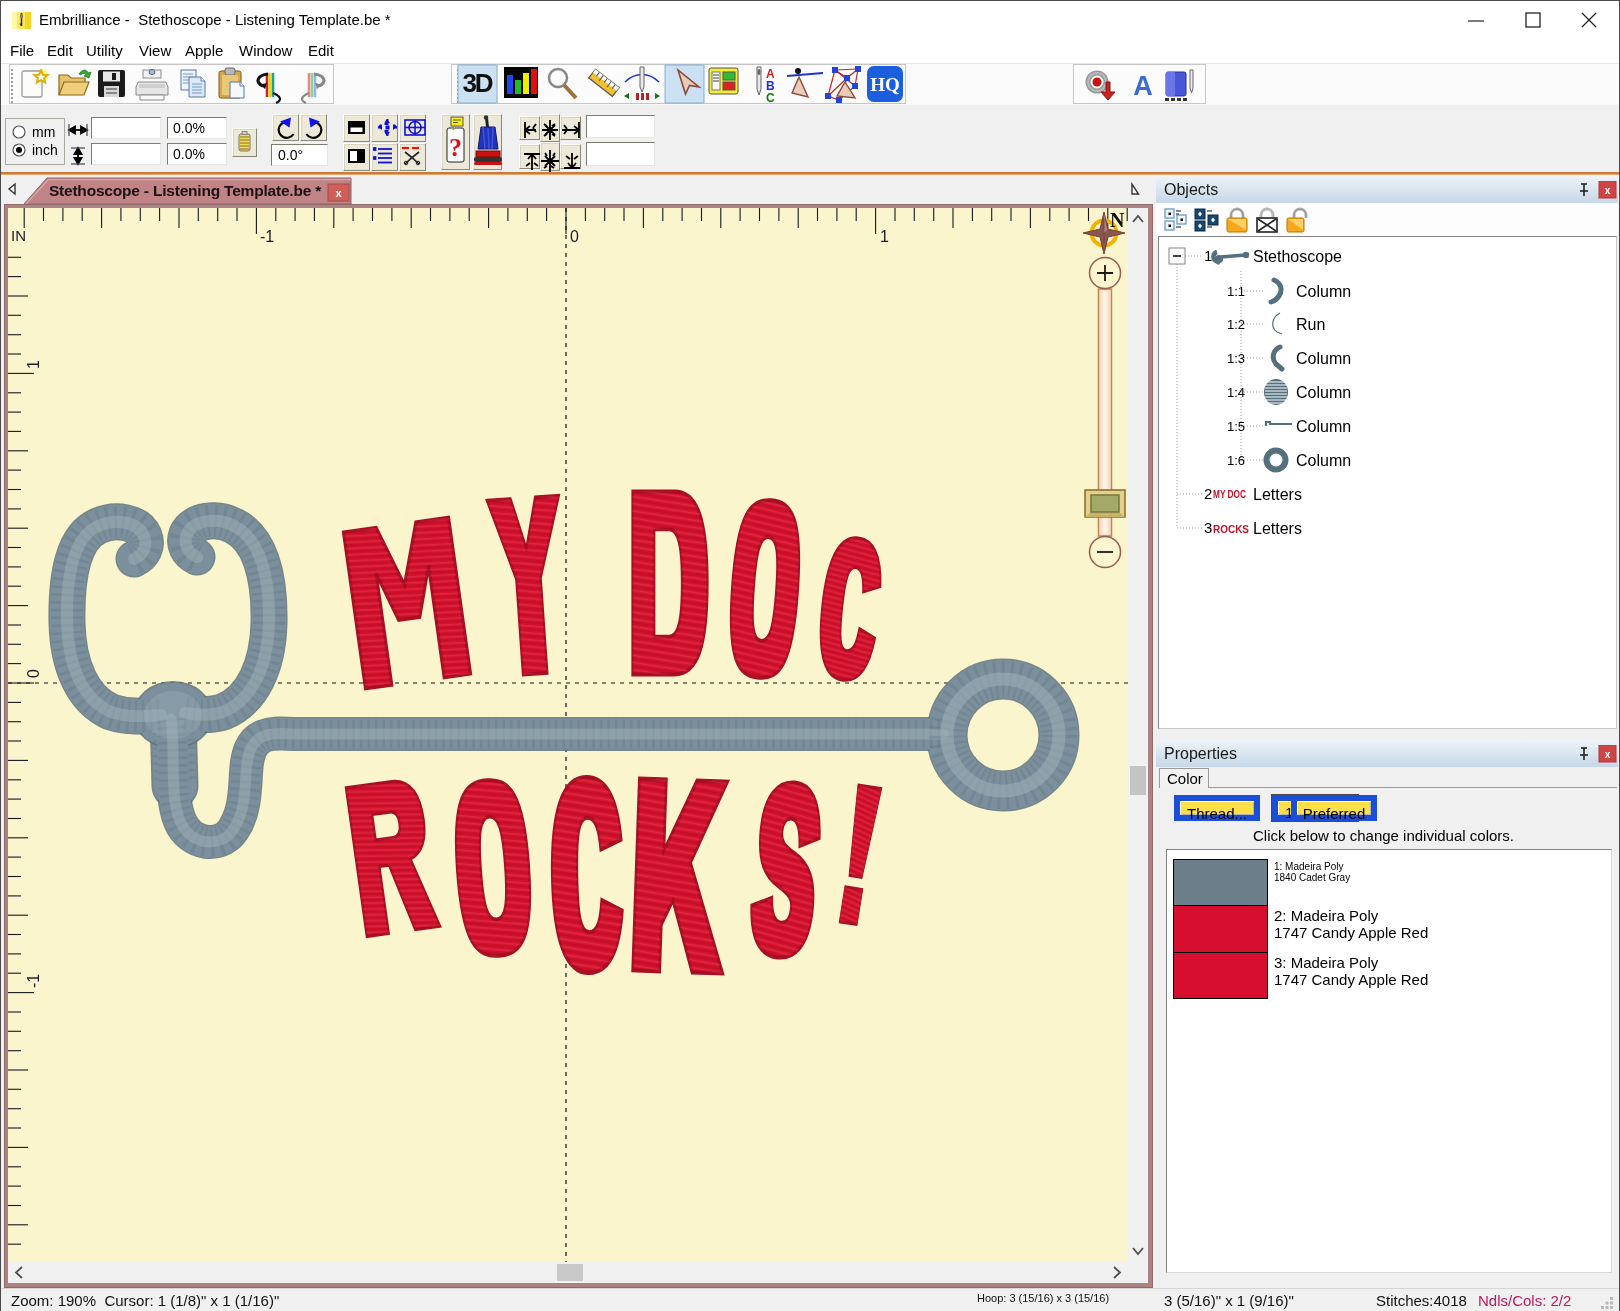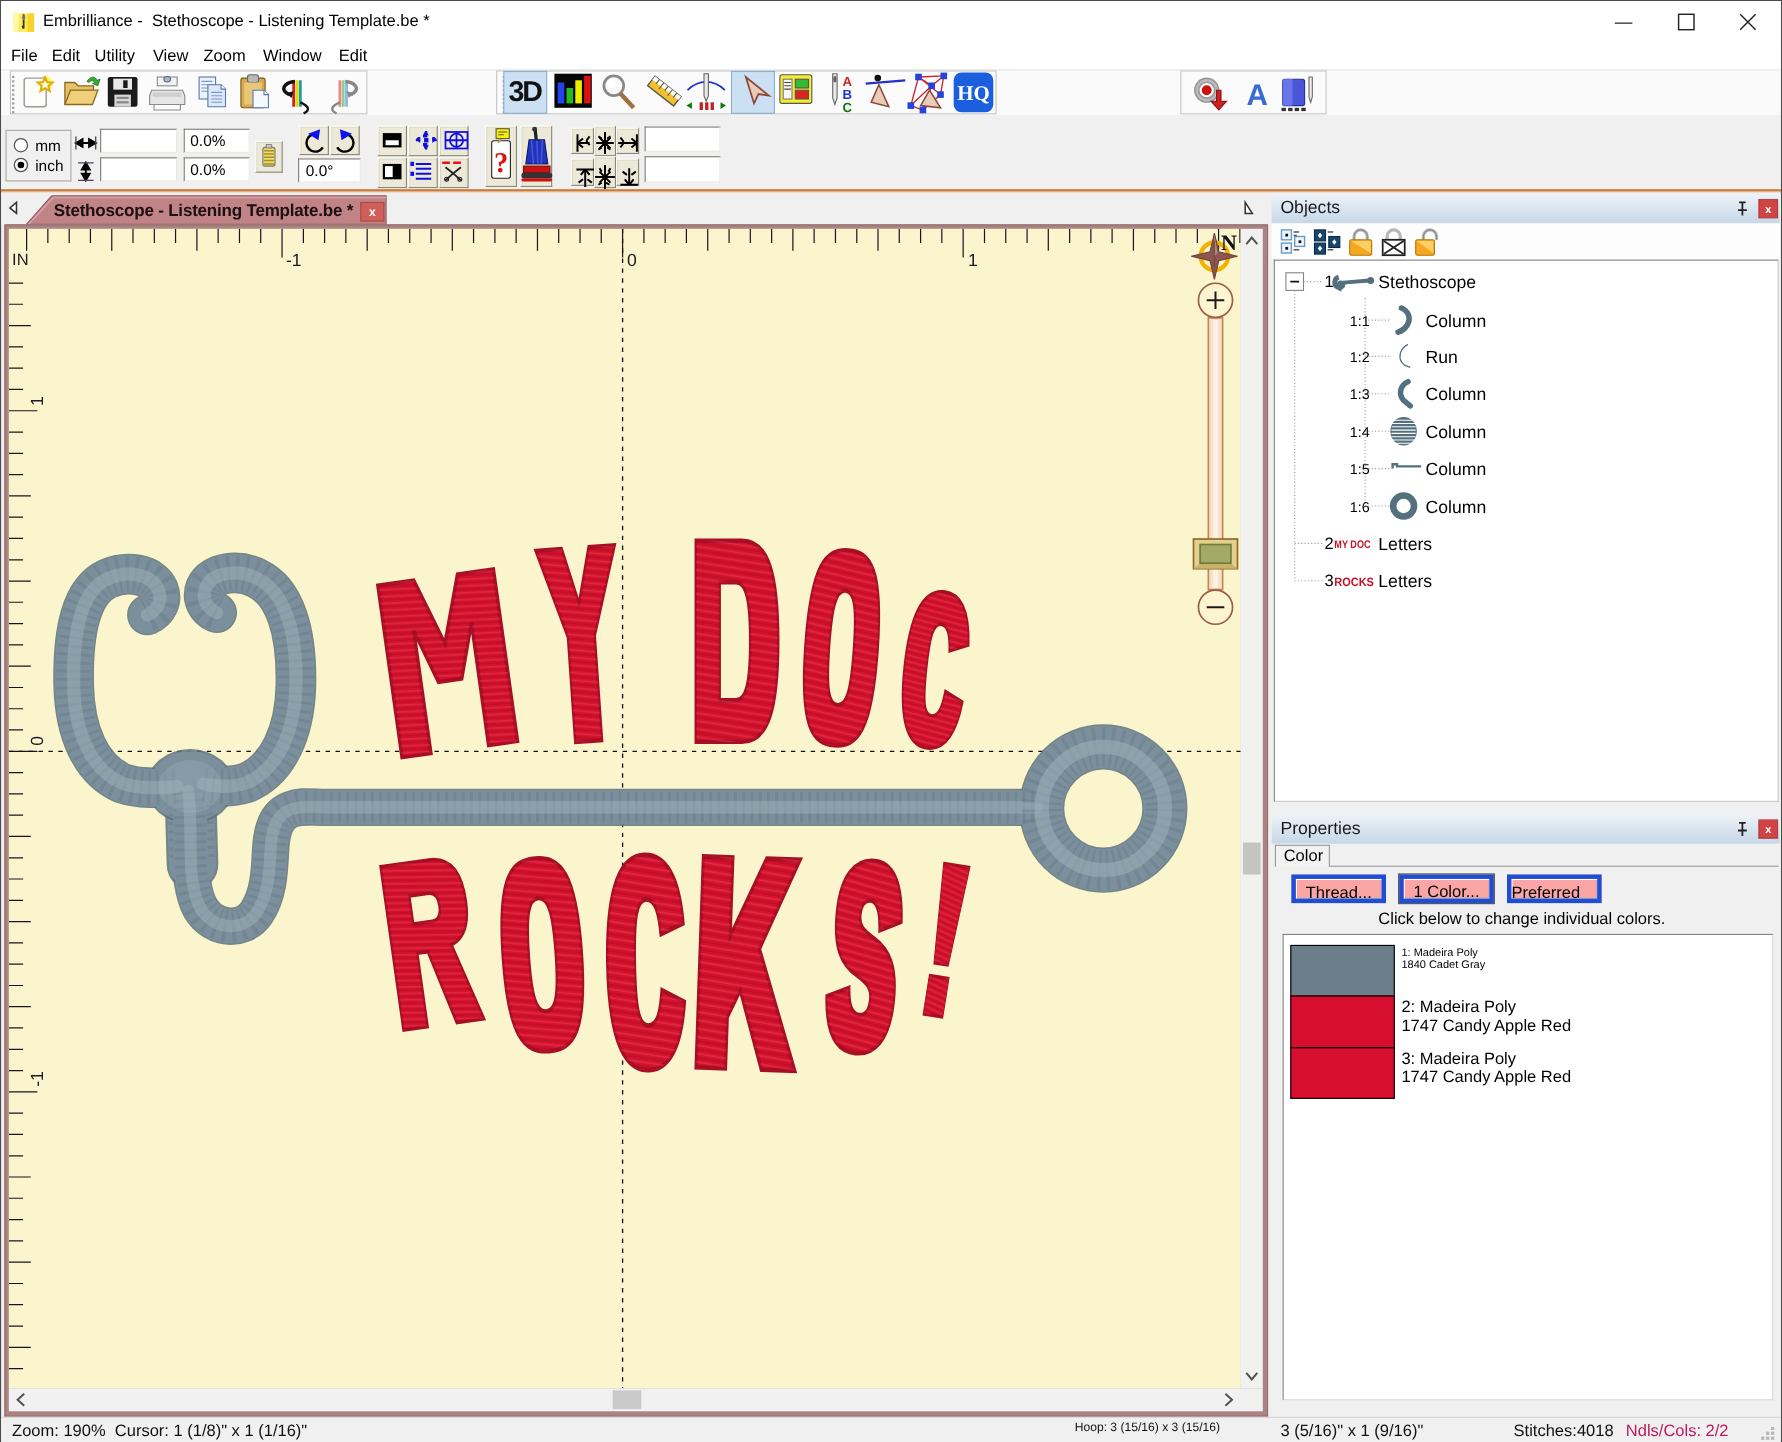--- a/index.html
+++ b/index.html
@@ -1,19 +1,19 @@
 <!DOCTYPE html>
 <html><head><meta charset="utf-8"><style>
 *{margin:0;padding:0;box-sizing:border-box}
 html,body{width:1620px;height:1311px;overflow:hidden;background:#f0f0f0;
   font-family:"Liberation Sans",sans-serif;-webkit-font-smoothing:antialiased}
 .abs{position:absolute}
 .raised{background:#ece9d8;border:1px solid;border-color:#fdfdf5 #8a8878 #8a8878 #fdfdf5;box-shadow:1px 1px 0 #d8d5c5 inset}
 .sunken{background:#fff;border:1px solid;border-color:#7b7b73 #e8e8e2 #e8e8e2 #7b7b73}
-.btn3d{background:#fca5a5;border:4px solid #1d4ed8;box-shadow:inset 1px 1px 0 #ffffff, inset -1px -1px 0 #b5b5b5}
+.btn3d{background:#fde047;border:6px solid #1d4ed8;box-shadow:inset 1px 1px 0 #ffffff, inset -1px -1px 0 #b5b5b5}
 </style></head><body>
 <div class="abs" style="left:0;top:0;width:1620px;height:1311px;border:1px solid #4a4a4a;background:#f0f0f0">
 
 <div class="abs" style="left:0;top:0;width:1618px;height:38px;background:#ffffff"></div>
 <svg class="abs" style="left:11px;top:11px" width="20" height="18" viewBox="0 0 20 18">
  <rect x="0" y="0" width="19" height="17" fill="#ffe957"></rect>
  <rect x="0" y="0" width="5" height="17" fill="#fff9a8"></rect>
  <rect x="13" y="0" width="6" height="17" fill="#f7d42a"></rect>
  <path d="M9.5 1 V14 M9.5 14 L8.2 11.5" stroke="#333" stroke-width="1.6" fill="none"></path>
  <ellipse cx="9.5" cy="4" rx="1.5" ry="2.2" fill="#777"></ellipse>
@@ -23,21 +23,21 @@
  <line x1="12" y1="12" x2="28" y2="12" stroke="#222" stroke-width="1.2"></line>
  <rect x="70" y="4" width="14" height="14" fill="none" stroke="#222" stroke-width="1.3"></rect>
  <path d="M126 4 L140 18 M140 4 L126 18" stroke="#222" stroke-width="1.3"></path>
 </svg>
 
 <div class="abs" style="left:0;top:38px;width:1618px;height:24px;background:#fff"></div>
 <div class="abs" style="top:41px;left:9px;font-size:15px">File</div>
 <div class="abs" style="top:41px;left:46px;font-size:15px">Edit</div>
 <div class="abs" style="top:41px;left:85px;font-size:15px">Utility</div>
 <div class="abs" style="top:41px;left:138px;font-size:15px">View</div>
-<div class="abs" style="top:41px;left:184px;font-size:15px">Zoom</div>
+<div class="abs" style="top:41px;left:184px;font-size:15px">Apple</div>
 <div class="abs" style="top:41px;left:238px;font-size:15px">Window</div>
 <div class="abs" style="top:41px;left:307px;font-size:15px">Edit</div>
 
 <div class="abs" style="left:0;top:62px;width:1618px;height:42px;background:#fafafa;border-top:1px solid #e8e8e8"></div>
 <div class="abs" style="left:8px;top:63px;width:325px;height:40px;background:#fbfbfb;border:1px solid #c5c5c5"></div>
 <div class="abs" style="left:450px;top:63px;width:455px;height:40px;background:#fbfbfb;border:1px solid #c5c5c5"></div>
 <div class="abs" style="left:1072px;top:63px;width:133px;height:40px;background:#fbfbfb;border:1px solid #c5c5c5"></div>
 <svg class="abs" style="left:0;top:62px" width="1250" height="42" viewBox="0 0 1250 42">
       <g fill="#9a9a9a">
         <rect x="10" y="6" width="2" height="2"></rect>
@@ -757,21 +757,21 @@
         <line x1="7" y1="10" x2="7" y2="15"></line>
       </g>
  <rect x="22" y="0" width="17" height="17" fill="#cf4545" stroke="#b03838"></rect>
  <text x="30.5" y="12.5" font-size="10" font-weight="bold" fill="#fff" text-anchor="middle">x</text>
 </svg>
 <div class="abs" style="left:1158px;top:767px;width:50px;height:20px;background:#f2f2f2;border:1px solid #999;border-bottom:none"></div>
 <div class="abs" style="left:1166px;top:769px;font-size:15px;color:#000">Color</div>
 <div class="abs" style="left:1208px;top:786px;width:408px;height:1px;background:#999"></div>
 <div class="abs btn3d" style="left:1173px;top:794px;width:86px;height:26px;font-size:15px;text-align:center;padding-top:4px">Thread...</div>
 <div class="abs btn3d" style="left:1271px;top:794px;width:86px;height:26px;font-size:15px;text-align:center;padding-top:3px;outline:1px solid #4a4a4a">1 Color...</div>
-<div class="abs btn3d" style="left:1369px;top:794px;width:86px;height:26px;font-size:15px;text-align:left;padding-top:4px">Preferred</div>
+<div class="abs btn3d" style="left:1290px;top:794px;width:86px;height:26px;font-size:15px;text-align:center;padding-top:4px">Preferred</div>
 <div class="abs" style="left:1252px;top:826px;font-size:15px;color:#000">Click below to change individual colors.</div>
 <div class="abs" style="left:1165px;top:848px;width:446px;height:424px;background:#fff;border:1px solid #828282;border-right-color:#d8d8d8;border-bottom-color:#d8d8d8"></div>
 <div class="abs" style="left:1172px;top:858px;width:95px;height:47px;background:#6b7e89;border:1px solid #000"></div>
 <div class="abs" style="left:1172px;top:904px;width:95px;height:48px;background:#d50f2d;border:1px solid #000"></div>
 <div class="abs" style="left:1172px;top:951px;width:95px;height:47px;background:#d50f2d;border:1px solid #000"></div>
 <div class="abs" style="left:1273px;top:860px;font-size:10px;color:#000">1: Madeira Poly<br>1840 Cadet Gray</div>
 <div class="abs" style="left:1273px;top:906px;font-size:15px;color:#000">2: Madeira Poly<br>1747 Candy Apple Red</div>
 <div class="abs" style="left:1273px;top:953px;font-size:15px;color:#000">3: Madeira Poly<br>1747 Candy Apple Red</div>
 
 <div class="abs" style="left:0;top:1287px;width:1618px;height:23px;background:#f0f0f0;border-top:1px solid #d5d5d5"></div>

